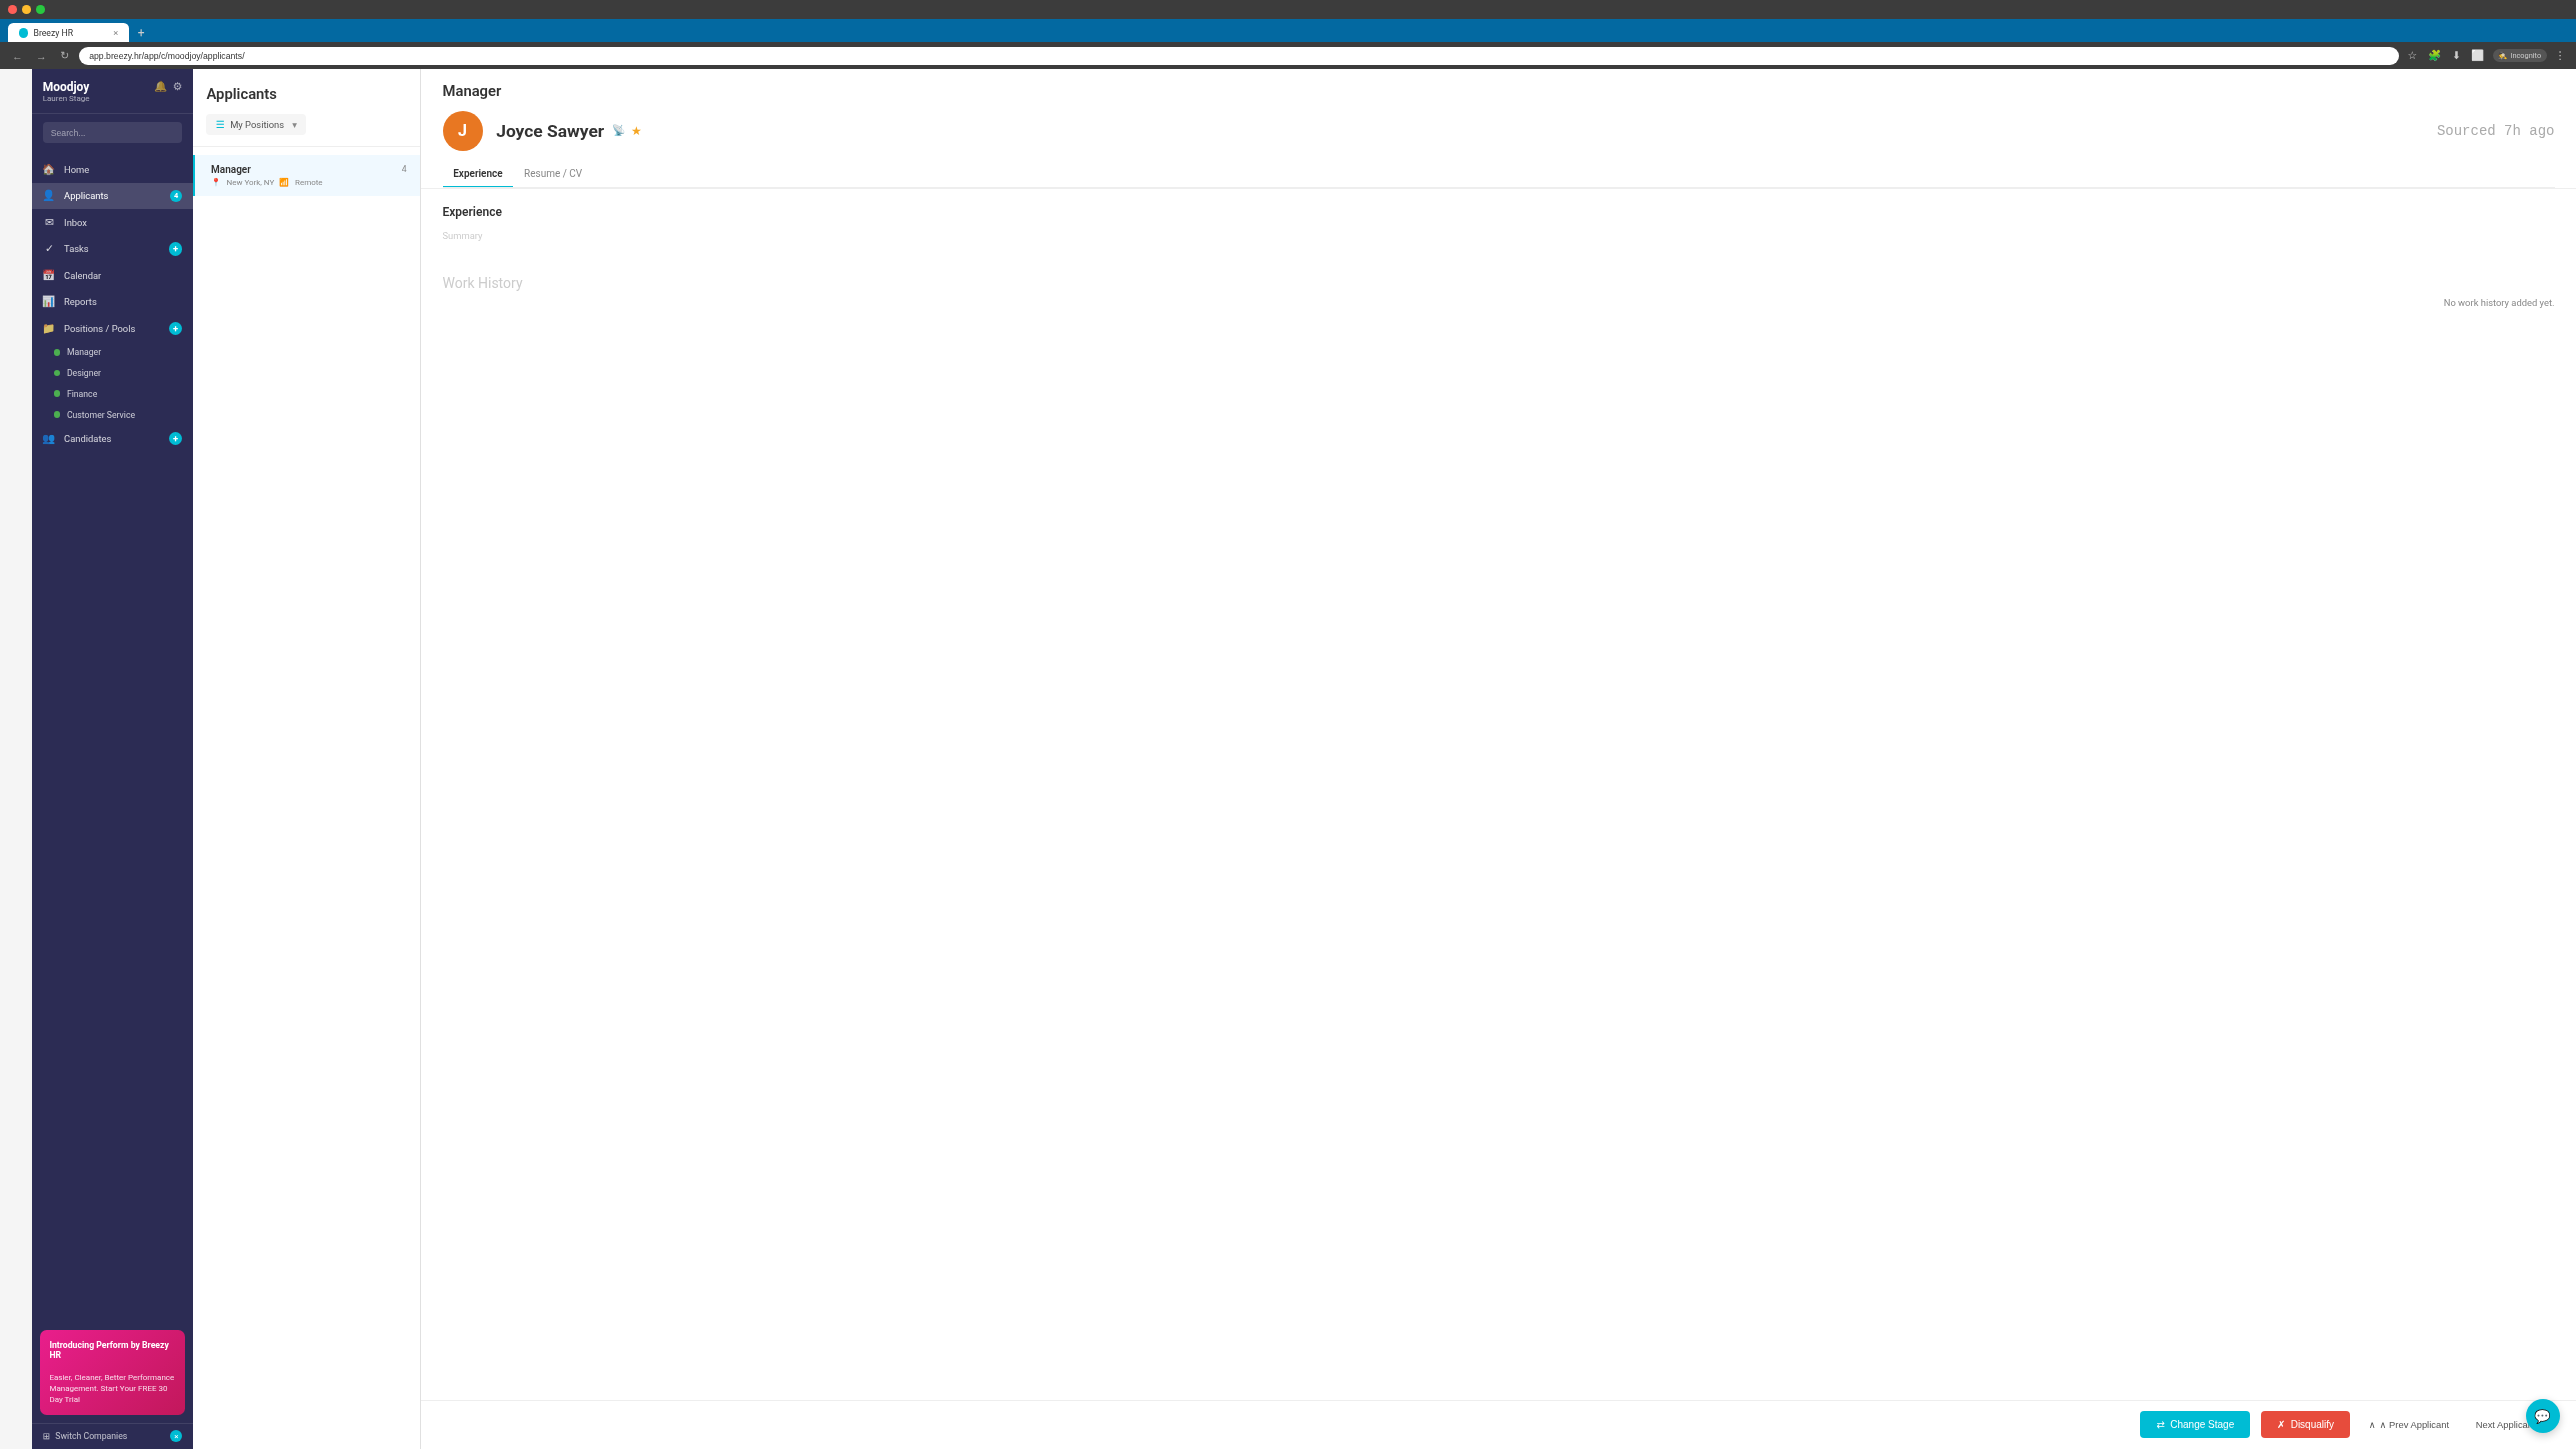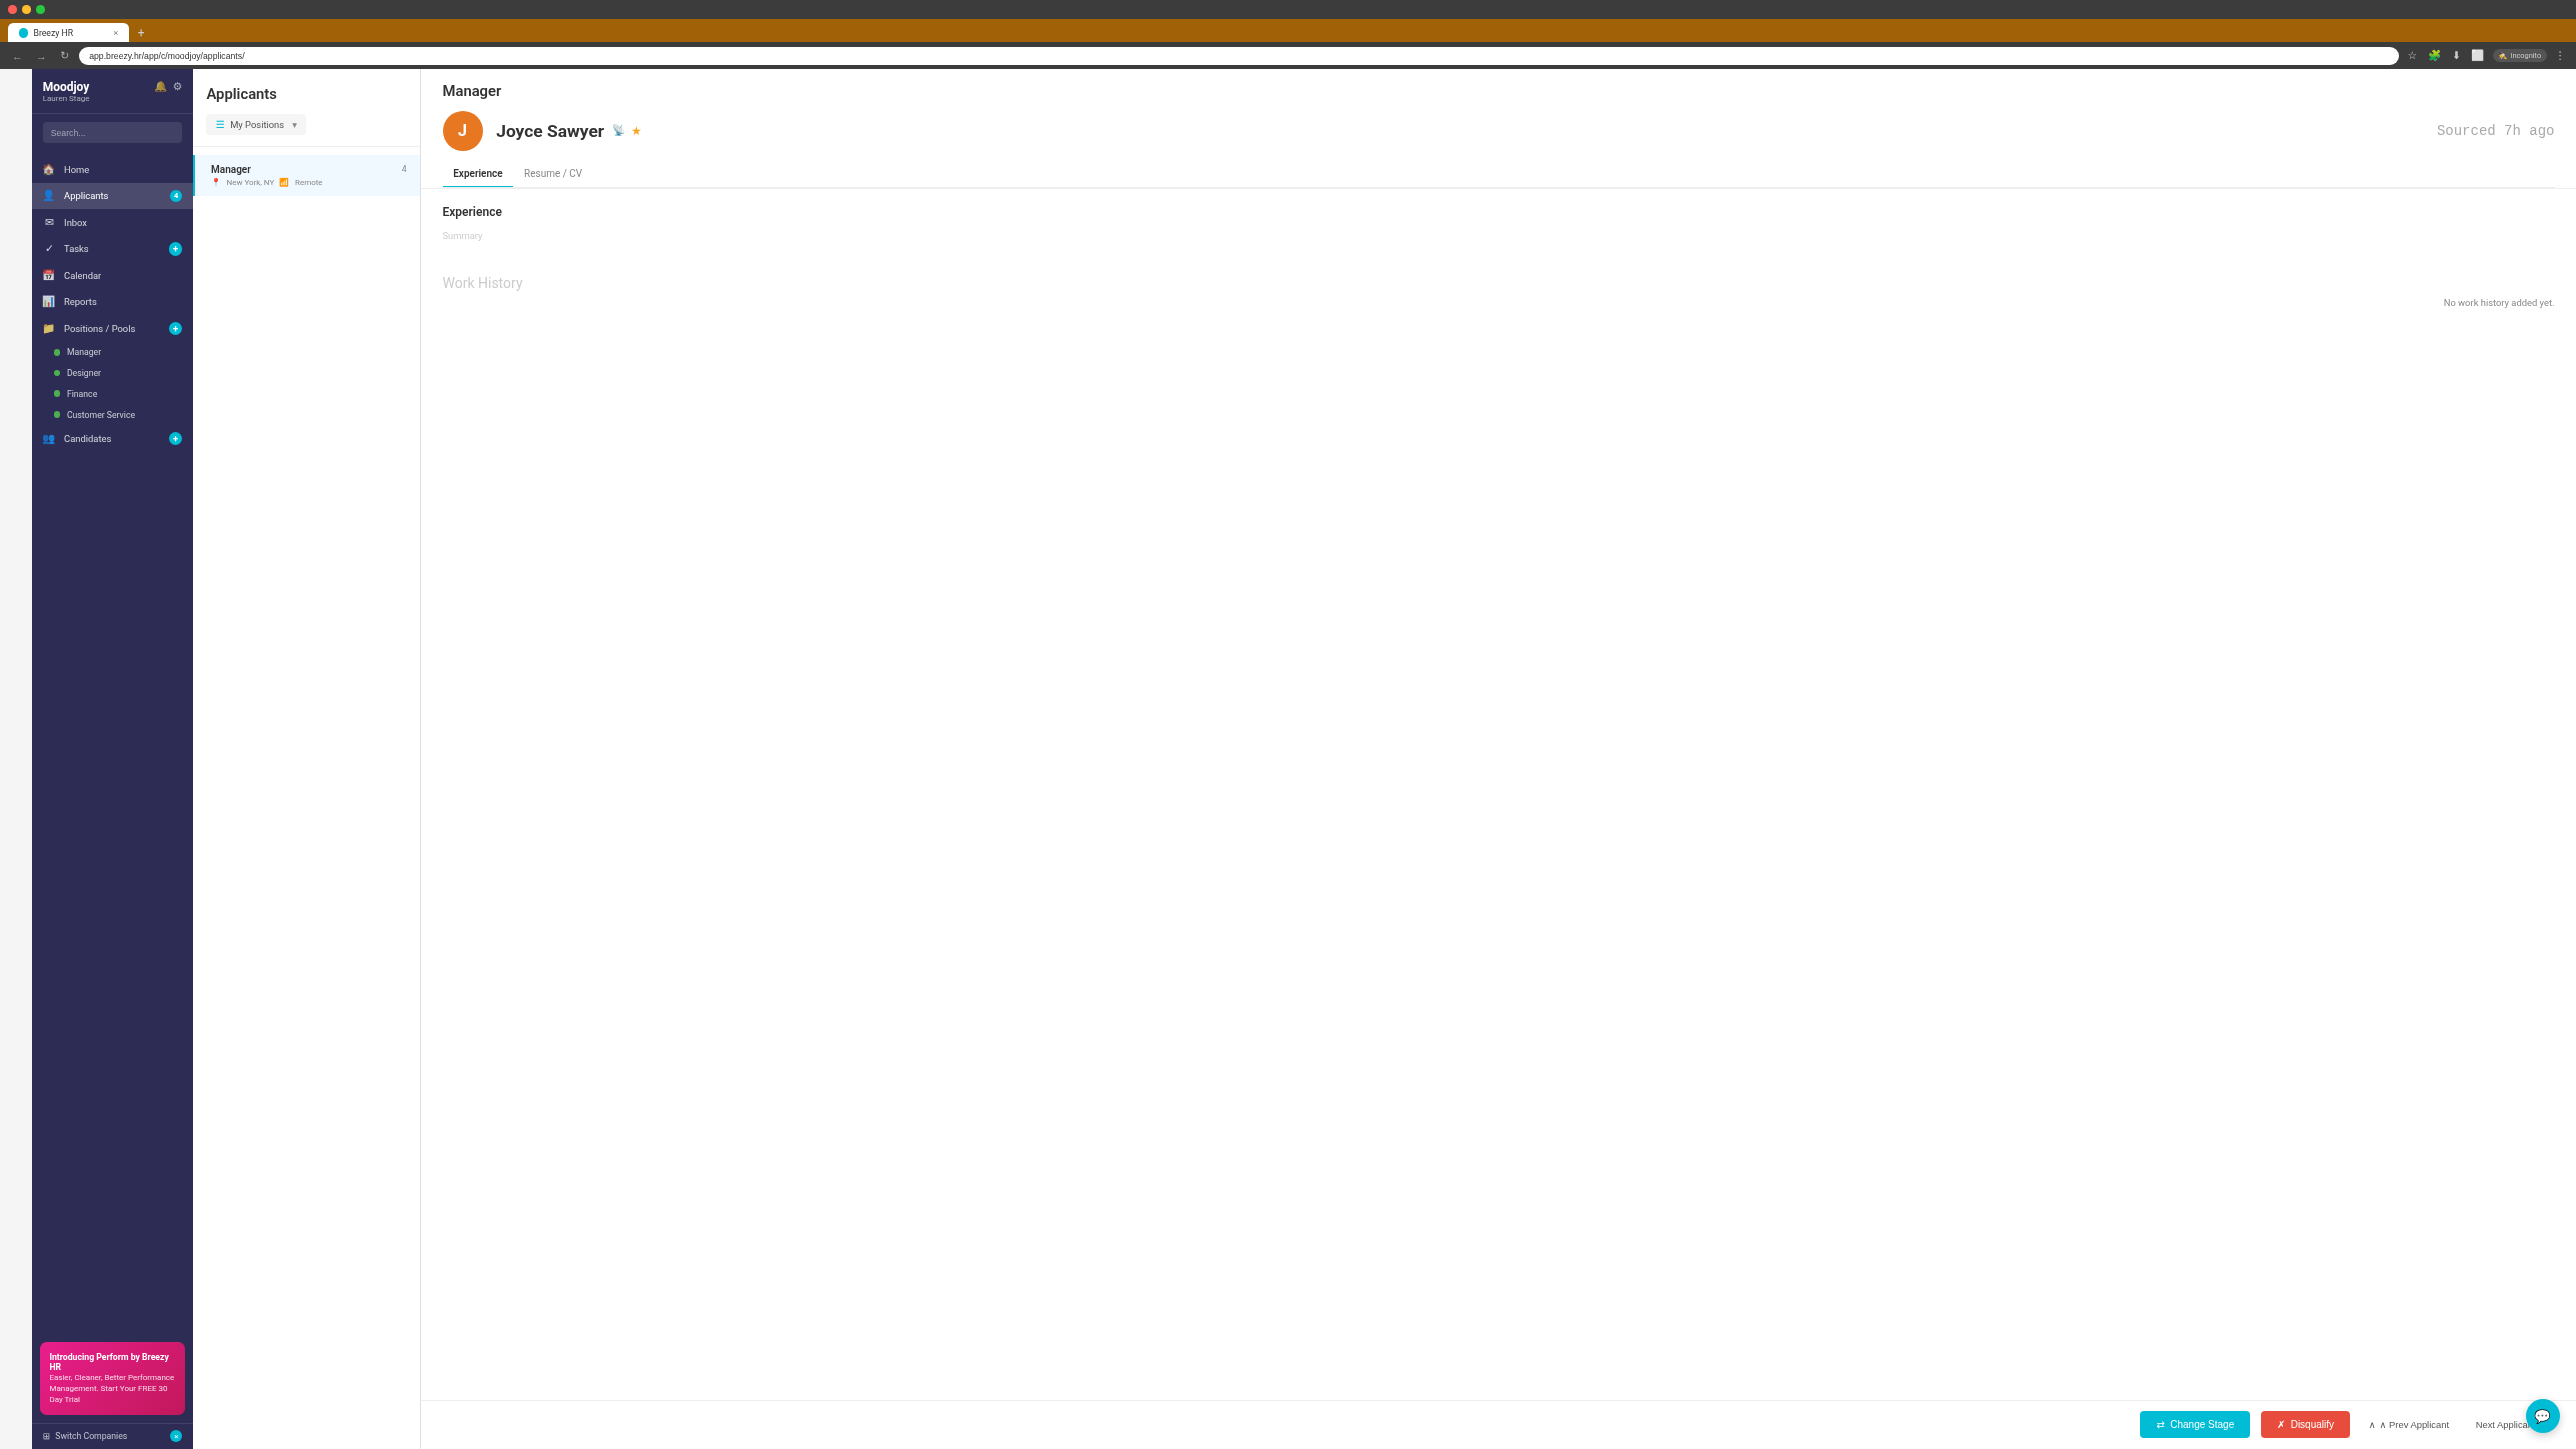--- a/index.html
+++ b/index.html
@@ -1,20 +1,20 @@
 <!DOCTYPE html>
 <html style="font-size:10.7px"><head>
   <meta charset="utf-8">
   <style>
     * { box-sizing: border-box; margin: 0; padding: 0; }
     body { font-family: -apple-system, BlinkMacSystemFont, 'Segoe UI', Roboto, sans-serif; background: #f5f5f5; display: flex; flex-direction: column; height: 100vh; overflow: hidden; }
 
     
     .browser-chrome { background: #3c3c3c; padding: 5.4px 8px; display: flex; align-items: center; gap: 5.4px; }
-    .browser-tabs { background: #a16207; display: flex; align-items: flex-start; padding: 4px 8px 0; gap: 2.7px; }
+    .browser-tabs { background: #0369a1; display: flex; align-items: flex-start; padding: 4px 8px 0; gap: 2.7px; }
     .browser-tab { background: #fff; border-radius: 5.4px 5.4px 0 0; padding: 4px 10.7px; display: flex; align-items: center; gap: 5.4px; font-size: 8.7px; color: #333; min-width: 121px; }
     .browser-tab .tab-favicon { width: 9.4px; height: 9.4px; background: #00bcd4; border-radius: 50%; }
     .browser-tab .tab-close { margin-left: auto; color: #888; cursor: pointer; font-size: 9.4px; }
     .browser-tab-new { background: transparent; border-radius: 50%; width: 19px; height: 19px; display: flex; align-items: center; justify-content: center; color: #ccc; font-size: 12px; cursor: pointer; }
     .browser-toolbar { background: #3c3c3c; padding: 4px 8px; display: flex; align-items: center; gap: 5.4px; }
     .nav-btn { background: none; border: none; color: #aaa; font-size: 10.7px; cursor: pointer; padding: 2.7px 4px; border-radius: 2.7px; }
     .address-bar { flex: 1; background: #fff; border: none; border-radius: 13.4px; padding: 4px 10.7px; font-size: 8.7px; color: #333; outline: none; }
     .toolbar-icons { display: flex; gap: 5.4px; align-items: center; color: #ccc; font-size: 10.7px; }
     .toolbar-icon { cursor: pointer; padding: 2.7px; }
     .incognito-badge { background: #555; color: #ccc; font-size: 7.4px; padding: 2px 5.4px; border-radius: 8px; display: flex; align-items: center; gap: 2.7px; }
@@ -38,21 +38,21 @@
     .sidebar-nav-item { display: flex; align-items: center; gap: 8px; padding: 6.7px 10.7px; cursor: pointer; color: rgba(255,255,255,0.8); font-size: 9.4px; transition: background 0.15s; }
     .sidebar-nav-item.active { background: rgba(255,255,255,0.15); color: #fff; }
     .sidebar-nav-item .nav-icon { font-size: 10.7px; width: 13.4px; text-align: center; }
     .sidebar-nav-item .nav-badge { margin-left: auto; background: #00bcd4; color: #fff; font-size: 7.4px; padding: 1.3px 4px; border-radius: 6.7px; font-weight: 700; }
     .sidebar-nav-item .nav-badge-plus { margin-left: auto; background: #00bcd4; color: #fff; font-size: 9.4px; width: 13.4px; height: 13.4px; border-radius: 50%; display: flex; align-items: center; justify-content: center; font-weight: 700; }
 
     .sidebar-sub-item { display: flex; align-items: center; gap: 6.7px; padding: 5.4px 10.7px 5.4px 21.5px; cursor: pointer; color: rgba(255,255,255,0.75); font-size: 8.7px; }
     .sub-dot { width: 6.7px; height: 6.7px; border-radius: 50%; flex-shrink: 0; }
 
     .sidebar-promo { background: linear-gradient(135deg, #e91e8c, #c2185b); margin: 8px; border-radius: 6.7px; padding: 9.4px; font-size: 8px; color: #fff; }
-    .sidebar-promo-title { font-weight: 700; font-size: 8.7px; margin-bottom: 0; }
+    .sidebar-promo-title { font-weight: 700; font-size: 8.7px; margin-bottom: 12px; }
     .sidebar-promo-text { color: rgba(255,255,255,0.85); line-height: 1.4; }
     .sidebar-switch { display: flex; align-items: center; gap: 5.4px; padding: 6.7px 10.7px; font-size: 8.7px; color: rgba(255,255,255,0.7); cursor: pointer; border-top: 0.7px solid rgba(255,255,255,0.1); }
     .sidebar-switch-close { margin-left: auto; background: #00bcd4; color: #fff; font-size: 8px; width: 12px; height: 12px; border-radius: 50%; display: flex; align-items: center; justify-content: center; }
 
     
     .main-content { display: flex; flex: 1; overflow: hidden; background: #fff; }
 
     
     .applicants-panel { width: 228px; border-right: 0.7px solid #e0e0e0; display: flex; flex-direction: column; overflow: hidden; flex-shrink: 0; }
     .applicants-header { padding: 16px 13.4px 10.7px; border-bottom: 0.7px solid #eee; }

